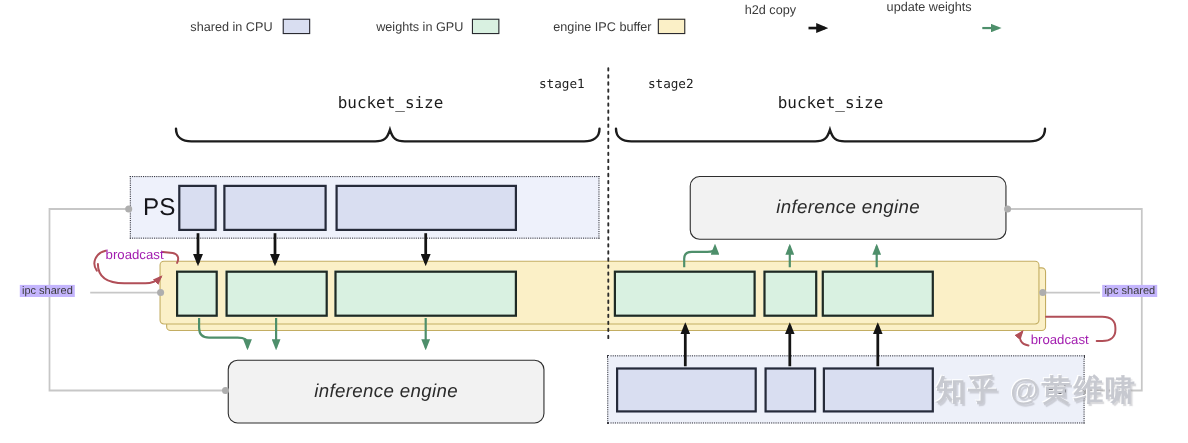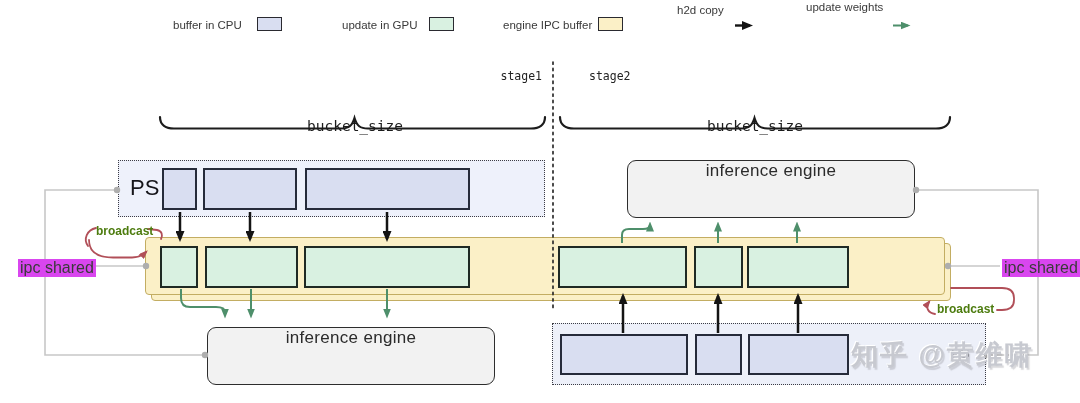--- a/index.html
+++ b/index.html
@@ -7,61 +7,61 @@
     position:relative;width:1080px;height:403px;background:#ffffff;
     font-family:"Liberation Sans",sans-serif;overflow:hidden;
   }
   .abs{position:absolute;}
   .legend-label{font-size:11.5px;color:#3a3a3a;white-space:nowrap;}
   .swatch{width:25px;height:14px;border:1.5px solid #2a2a30;box-sizing:border-box;}
   .sw-cpu{background:#d9def1;}
   .sw-gpu{background:#d9f1e1;}
   .sw-ipc{background:#fbf0c7;}
   .stage-label{font-family:"DejaVu Sans Mono",monospace;font-size:11.5px;color:#222;}
-  .bucket-label{font-family:"DejaVu Sans Mono",monospace;font-size:14.5px;color:#1c1c1c;text-align:center;margin-top:32px;}
+  .bucket-label{font-family:"DejaVu Sans Mono",monospace;font-size:14.5px;color:#1c1c1c;text-align:center;}
   .ps-container{
     background:#eef1fb;border:1.6px dotted #3c3c44;box-sizing:border-box;
   }
   .cpu-block{background:#d9def1;border:2px solid #262b3a;box-sizing:border-box;}
   .gpu-block{background:#d9f1e1;border:2px solid #1f2a24;box-sizing:border-box;}
   .ipc-rect{background:#fbf0c7;border:1.6px solid #c3ad62;border-radius:4px;box-sizing:border-box;}
   .engine{
     background:#f2f2f2;border:1.8px solid #2d2d2d;border-radius:9px;box-sizing:border-box;
-    display:flex;justify-content:center;
-    font-size:17px;color:#2b2b2b;letter-spacing:0.3px;
+    display:flex;align-items:center;justify-content:center;
+    font-size:17px;color:#2b2b2b;letter-spacing:0.3px;font-style:italic;
   }
   .ps-label{font-size:22px;color:#15151a;}
   .ps-label-small{font-size:14px;color:#1b1b22;}
-  .side-label{font-size:16px;color:#3a3a3a;background:#d946ef;padding:0 2px;white-space:nowrap;}
-  .broadcast-label{font-size:12px;font-weight:bold;color:#4d7c0f;white-space:nowrap;}
+  .side-label{font-size:10px;color:#3a3a3a;background:#c4b5fd;padding:0 2px;white-space:nowrap;}
+  .broadcast-label{font-size:12px;font-weight:normal;color:#a21caf;white-space:nowrap;}
   .watermark{
     font-size:27px;font-weight:bold;color:#c7c9d0;letter-spacing:2px;white-space:nowrap;
     text-shadow:-1px -1px 0 #ffffff, 1.5px 1.5px 1px rgba(140,140,150,0.35);
   }
   svg{position:absolute;left:0;top:0;}
   .z1{z-index:1}.z2{z-index:2}.z3{z-index:3}.z4{z-index:4}
 </style>
 </head>
 <body>
 
 <div id="canvas">
 
-  <div class="abs legend-label z3" style="left:173px;top:19px">buffer in CPU</div>
+  <div class="abs legend-label z3" style="left:173px;top:19px">shared in CPU</div>
   <div class="abs swatch sw-cpu z3" style="left:257px;top:17px"></div>
 
-  <div class="abs legend-label z3" style="left:342px;top:19px">update in GPU</div>
+  <div class="abs legend-label z3" style="left:342px;top:19px">weights in GPU</div>
   <div class="abs swatch sw-gpu z3" style="left:429px;top:17px"></div>
 
   <div class="abs legend-label z3" style="left:503px;top:19px">engine IPC buffer</div>
   <div class="abs swatch sw-ipc z3" style="left:598px;top:17px"></div>
 
   <div class="abs legend-label z3" style="left:677px;top:4px">h2d copy</div>
   <div class="abs legend-label z3" style="left:806px;top:1px">update weights</div>
 
-  <div class="abs stage-label z3" style="left:480px;top:69px;width:62px;text-align:right">stage1</div>
+  <div class="abs stage-label z3" style="left:490px;top:69px;width:62px;text-align:left">stage1</div>
   <div class="abs stage-label z3" style="left:589px;top:69px">stage2</div>
 
   <div class="abs bucket-label z3" style="left:285px;top:86px;width:140px">bucket_size</div>
   <div class="abs bucket-label z3" style="left:685px;top:86px;width:140px">bucket_size</div>
 
   <div class="abs ps-container z1" style="left:118px;top:160px;width:427px;height:57px"></div>
   <div class="abs ps-label z3" style="left:130px;top:175px">PS</div>
   <div class="abs cpu-block z1" style="left:162px;top:168px;width:35px;height:42px"></div>
   <div class="abs cpu-block z1" style="left:203px;top:168px;width:94px;height:42px"></div>
   <div class="abs cpu-block z1" style="left:305px;top:168px;width:165px;height:42px"></div>

